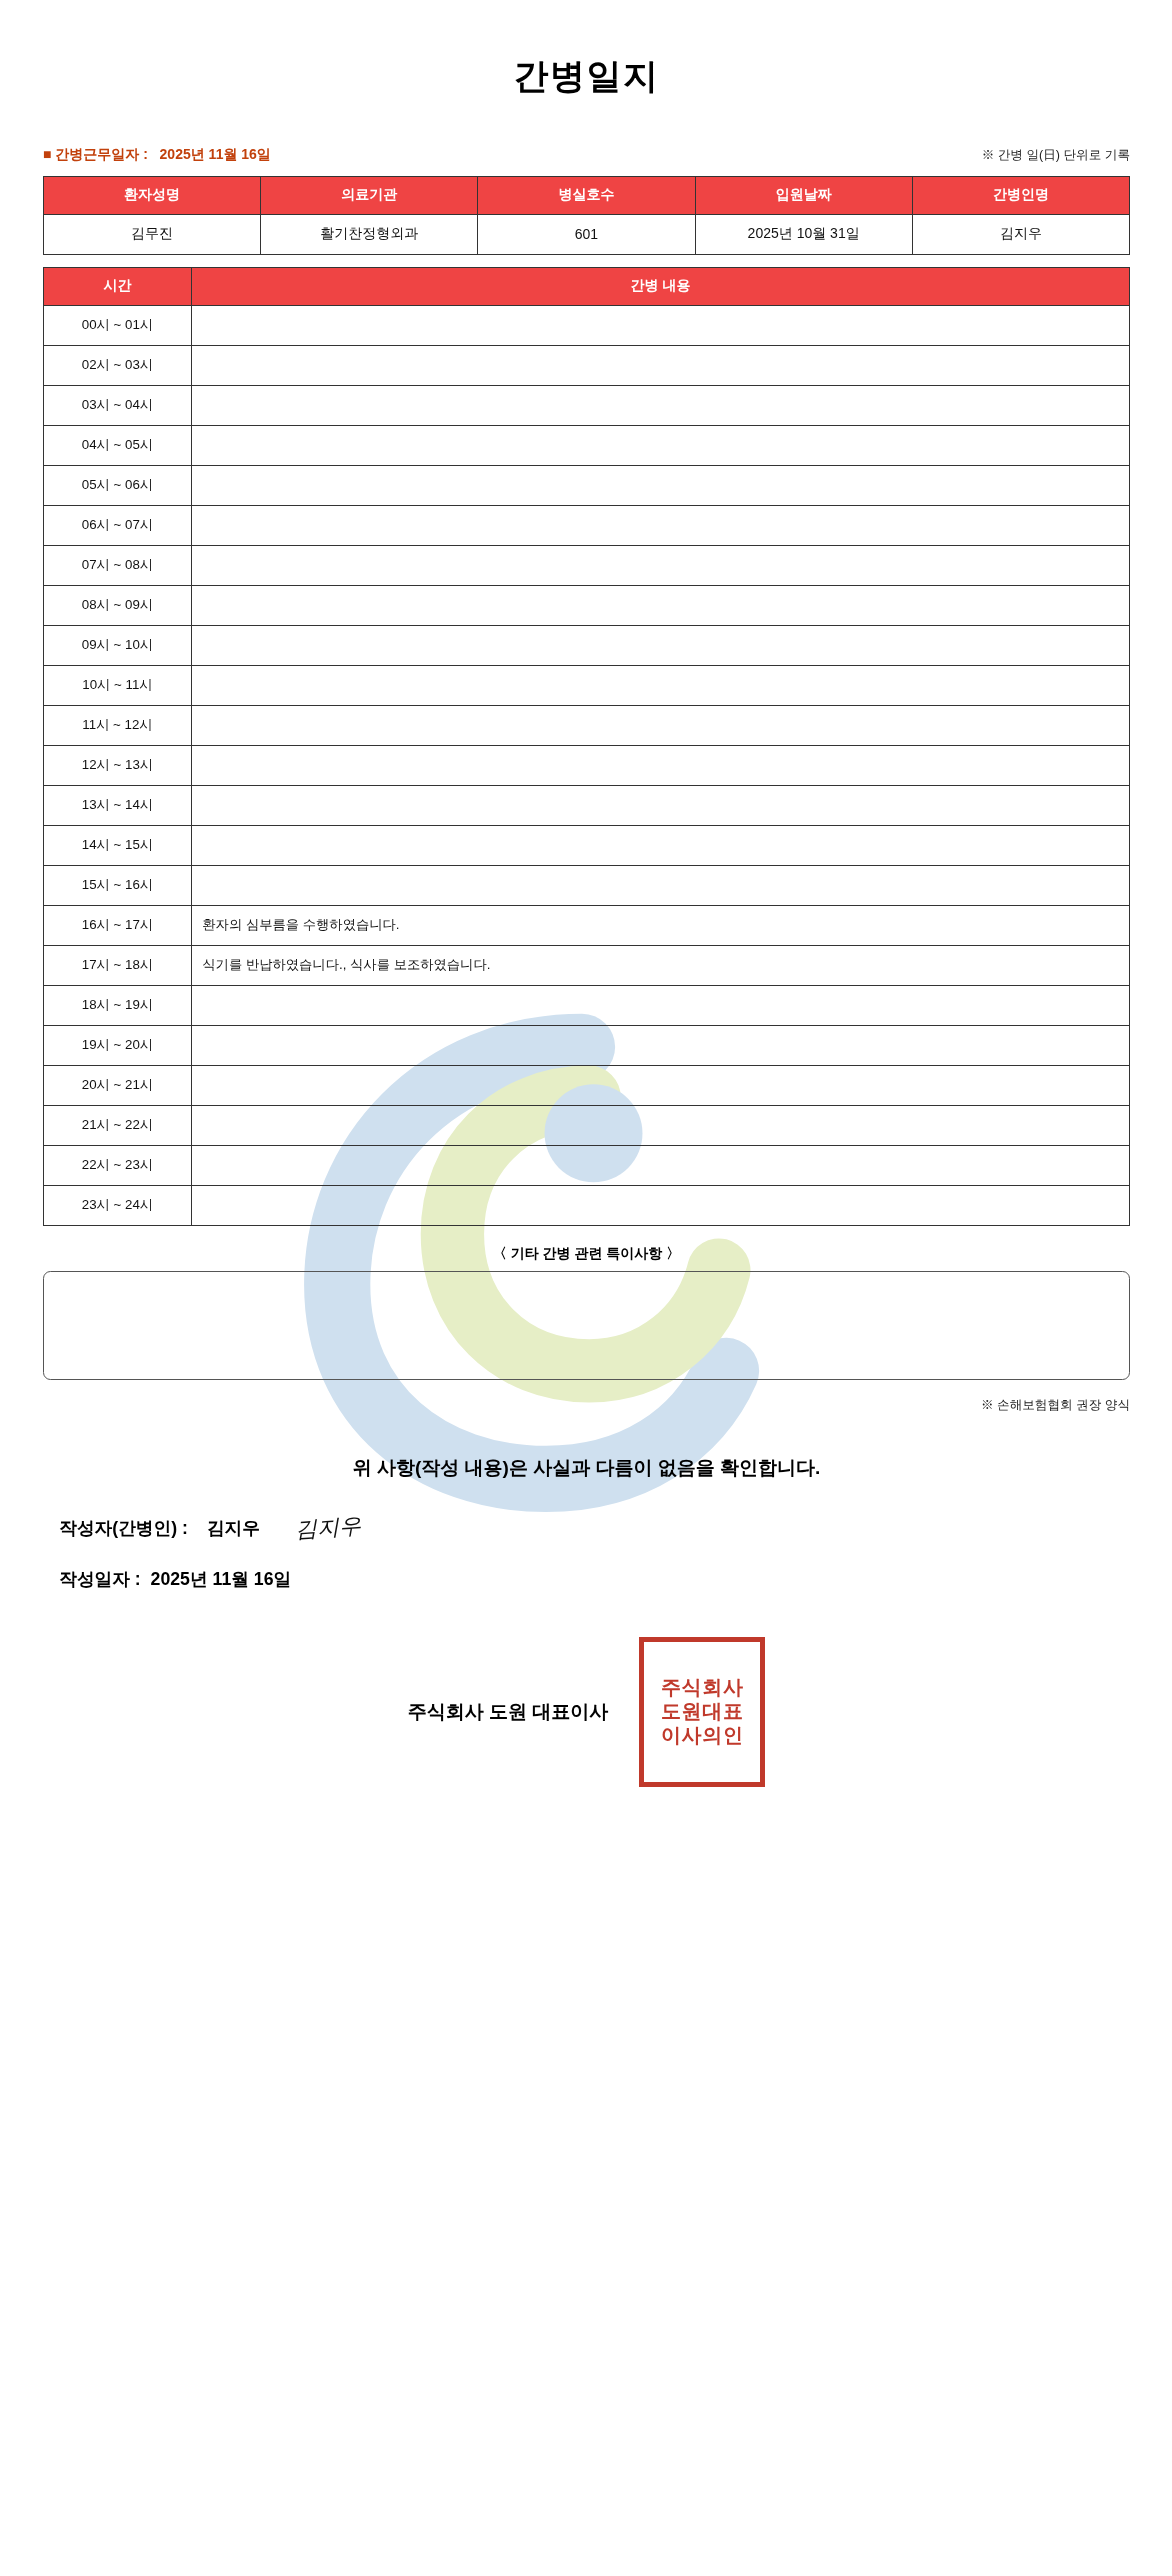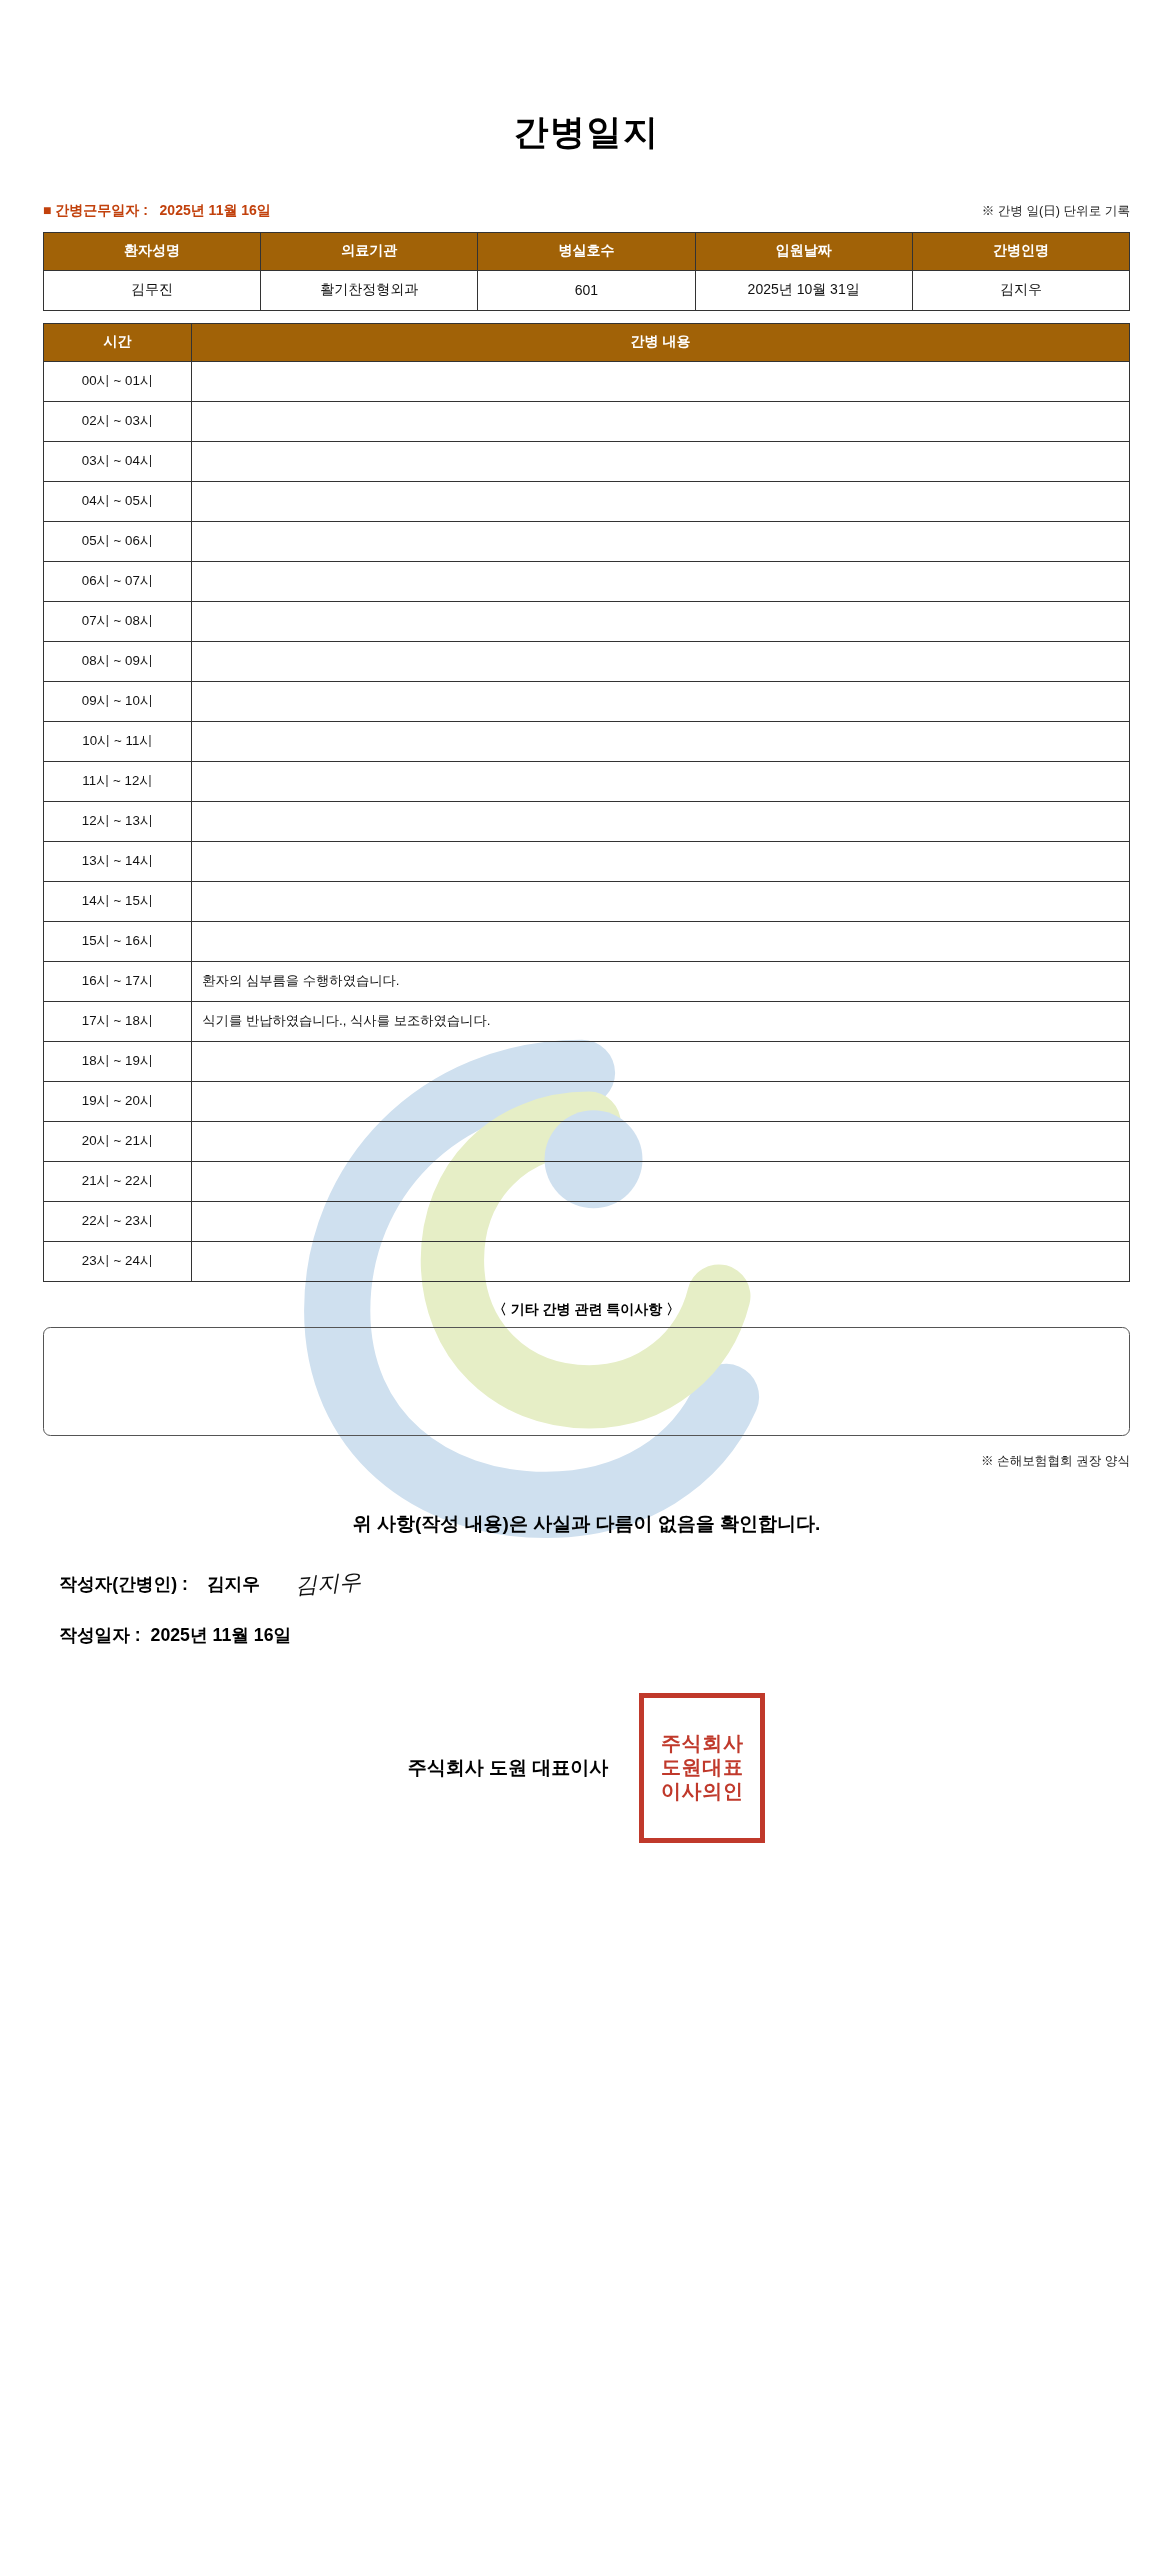--- a/index.html
+++ b/index.html
@@ -33,23 +33,22 @@
     z-index: 0;
     opacity: 1;
   }
   .content { position: relative; z-index: 2; }
 
   .doc-title {
     text-align: center;
     font-size: 35px;
     font-weight: bold;
     letter-spacing: 1.5px;
-    padding-top: 83px;
-    color: #000;
-    margin-top: 26px;
+    padding-top: 53px;
+    color: #000;
   }
 
   .meta-row {
     display: flex;
     justify-content: space-between;
     align-items: flex-end;
     margin-top: 46px;
     margin-bottom: 11.8px;
     font-size: 14px;
   }
@@ -62,21 +61,21 @@
     table-layout: fixed;
   }
   table td, table th {
     border: 0.7px solid #333333;
     font-size: 14px;
     text-align: center;
     color: #111;
     font-weight: normal;
   }
   .hdr {
-    background: #a16207;
+    background: #ef4444;
     color: #ffffff;
     font-weight: bold;
     height: 35px;
     font-size: 14px;
   }
   .val {
     height: 37px;
     background: transparent;
   }
 

